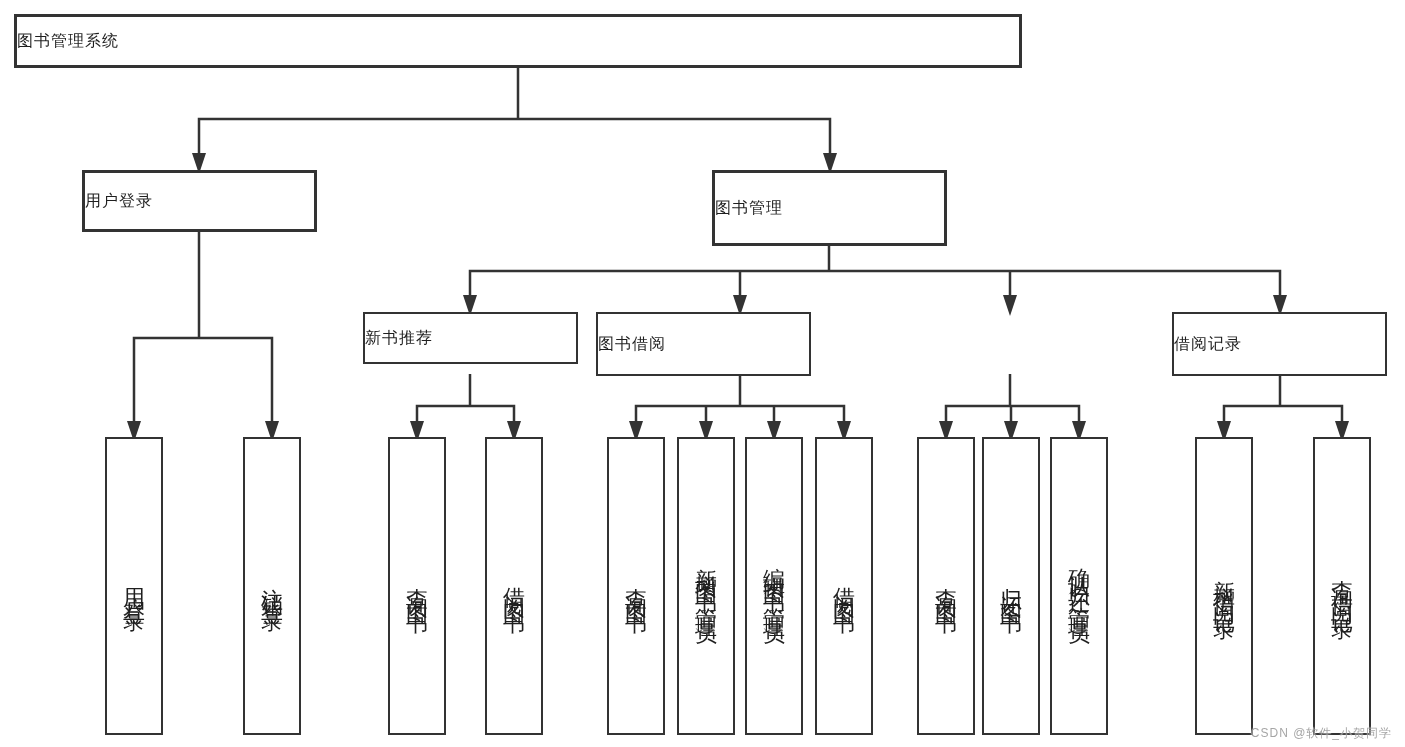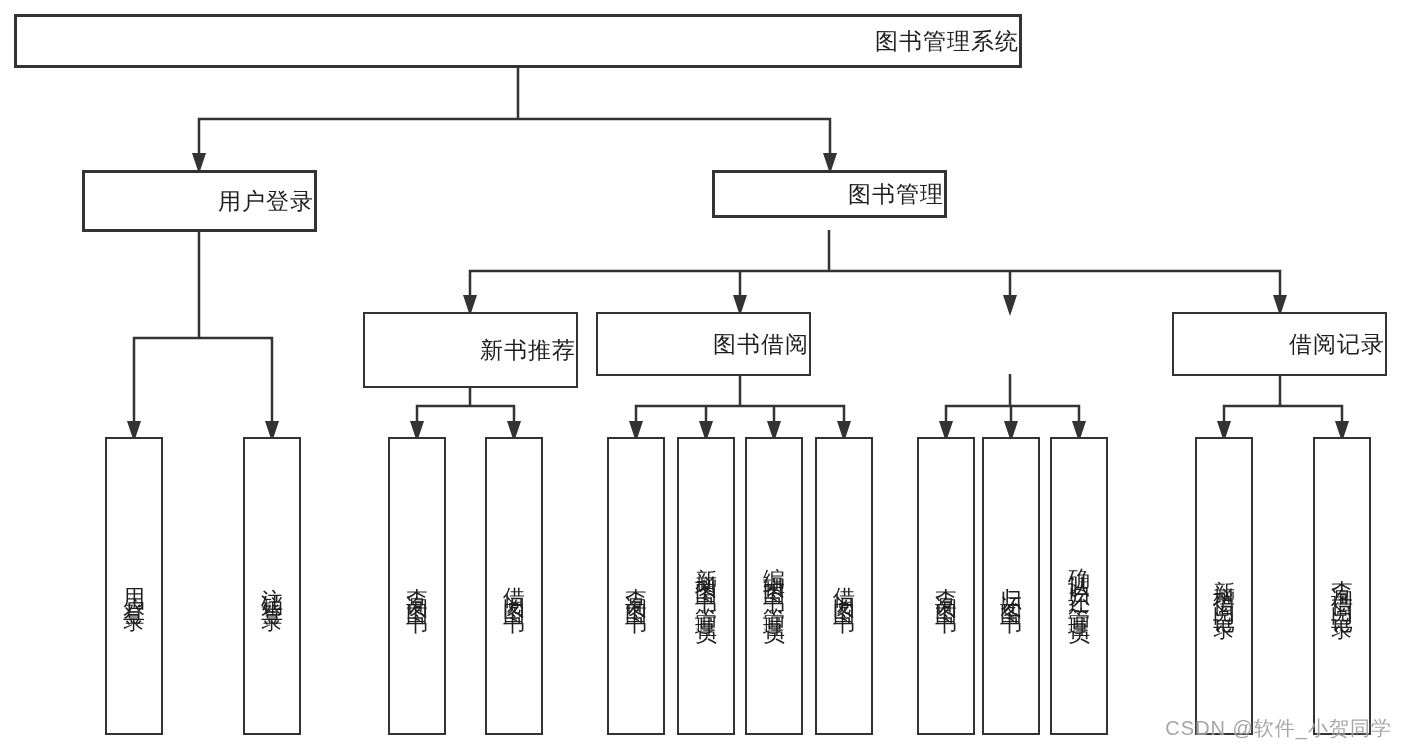--- a/index.html
+++ b/index.html
@@ -13,22 +13,22 @@
     color: #1f1f1f;
     overflow: hidden;
   }
   
   .hbox {
     position: absolute;
     background: #ffffff;
     border: 3px solid #333333;
     display: flex;
     align-items: center;
-    justify-content: flex-end;
-    font-size: 23px;
+    justify-content: flex-start;
+    font-size: 16px;
     letter-spacing: 1px;
     color: #1f1f1f;
   }
   .hbox.l3 { border-width: 2.5px; }
   
   .vbox {
     position: absolute;
     top: 437px;
     width: 58px;
     height: 298px;
@@ -51,21 +51,21 @@
     position: absolute;
     left: 0; top: 0;
     width: 1405px;
     height: 747px;
     pointer-events: none;
   }
   .watermark {
     position: absolute;
     right: 13px;
     bottom: 5px;
-    font-size: 20px;
+    font-size: 12px;
     letter-spacing: 1px;
     color: #9c9c9c;
     opacity: 0.9;
     text-shadow: 0 0 2px #ffffff;
     z-index: 10;
   }
 </style>
 </head>
 <body>
 
@@ -105,25 +105,25 @@
     </g>
   </svg>
 
   <div class="hbox" style="left:14px; top:14px; width:1008px; height:54px;">
     <span>图书管理系统</span>
   </div>
 
   <div class="hbox" style="left:82px; top:170px; width:235px; height:62px;">
     <span>用户登录</span>
   </div>
-  <div class="hbox" style="left:712px; top:170px; width:235px; height:48px;padding-left:36px;">
+  <div class="hbox" style="left:712px; top:170px; width:235px; height:76px;">
     <span>图书管理</span>
   </div>
 
-  <div class="hbox l3" style="left:363px; top:312px; width:215px; height:76px;">
+  <div class="hbox l3" style="left:363px; top:312px; width:215px; height:52px;">
     <span>新书推荐</span>
   </div>
   <div class="hbox l3" style="left:596px; top:312px; width:215px; height:64px;">
     <span>图书借阅</span>
   </div>
   <div class="hbox l3" style="left:1172px; top:312px; width:215px; height:64px;">
     <span>借阅记录</span>
   </div>
 
   <div class="vbox" style="left:105px;">

